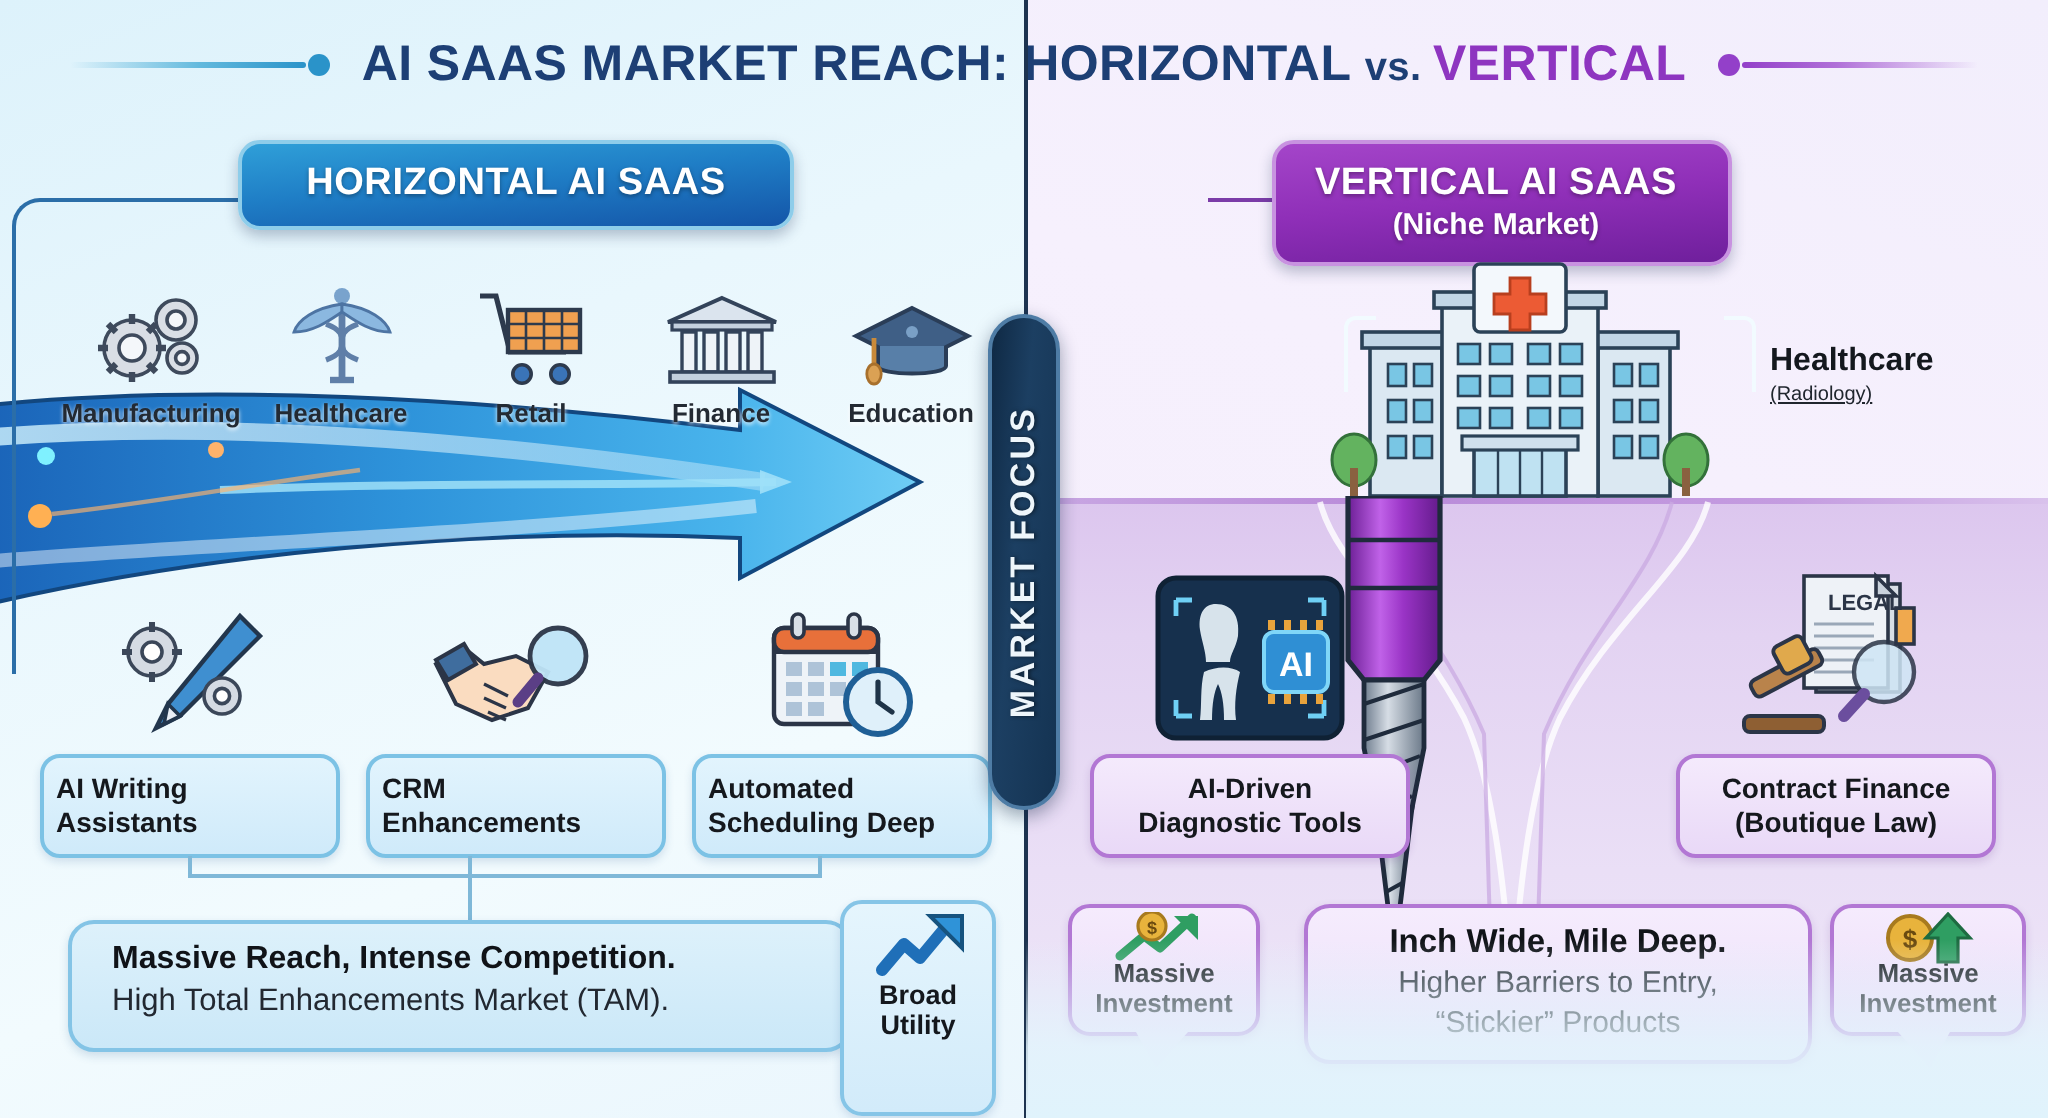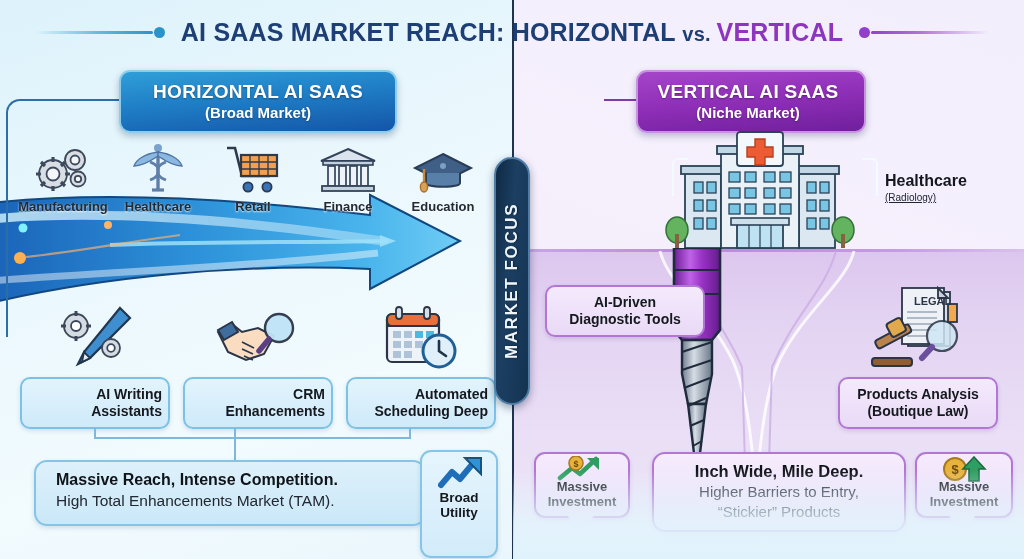--- a/index.html
+++ b/index.html
@@ -85,31 +85,31 @@
   #elbow-left  { left: 6px;  top: 99px; width: 115px; height: 238px;
     border-left: 2px solid #2b6ea8; border-top: 2px solid #2b6ea8;
     border-top-left-radius: 14px; border-right: none; border-bottom: none; }
   #elbow-right { left: 604px; top: 99px; width: 34px; height: 2px;
     background: #7b3ca8; }
 
   
   #blue-arrow { position: absolute; left: -10px; top: 185px; width: 530px; height: 135px; }
 
   
-  .ind-row { position: absolute; left: 8px; top: 138px; width: 490px;
-    display: flex; justify-content: center; }
+  .ind-row { position: absolute; left: 28px; top: 138px; width: 490px;
+    display: flex; justify-content: flex-start; }
   .ind { width: 95px; text-align: center; }
   .ind .glyph { height: 58px; display:flex; align-items:flex-end; justify-content:center; }
   .ind .lbl { font-size: 13px; font-weight: bold; color: #232a33; margin-top: 3px;
     text-shadow: 0 1px 2px rgba(255,255,255,.9); }
 
   
   .uc-row { position: absolute; left: 20px; top: 300px; width: 476px;
     display: flex; justify-content: space-between; }
-  .uc { width: 150px; text-align: right; }
+  .uc { width: 150px; text-align: left; }
   .uc .glyph { height: 72px; display:flex; align-items:flex-end; justify-content:center; }
   .card {
     margin-top: 5px; border-radius: 10px; padding: 7px 6px 8px;
     font-size: 14px; font-weight: bold; line-height: 1.18; color: #15181d;
   }
   .card-blue {
     background: linear-gradient(180deg,#e2f4fd 0%,#cfeafa 100%);
     border: 2px solid #7cc2e5; box-shadow: 0 2px 4px rgba(40,90,140,.16);
   }
   .card-purple {
@@ -248,21 +248,20 @@
     <path d="M390 50 l16 6 -16 6 z" fill="#9fe0f8" opacity=".9"></path>
     <circle cx="33" cy="43" r="4.5" fill="#7ff1ff"></circle>
     <circle cx="118" cy="40" r="4" fill="#ffb36b"></circle>
     <circle cx="30" cy="73" r="6" fill="#ffb053"></circle>
     <path d="M36 72 C90 66 130 58 190 50" fill="none" stroke="#ffb36b" stroke-width="2.2" opacity=".65"></path>
   </svg>
 
   <div id="elbow-left" class="elbow"></div>
   <div id="badge-horizontal" class="sec-badge">
     <div class="t1">HORIZONTAL AI SAAS</div>
-    <div class="t2">(Broad Market)</div>
   </div>
 
   <div class="ind-row">
     <div class="ind">
       <div class="glyph">
         <svg width="64" height="54" viewBox="0 0 64 54">
           <g fill="#d9dee5" stroke="#3e4a5c" stroke-width="1.8">
             <circle cx="22" cy="32" r="14"></circle>
               <circle cx="22" cy="32" r="6.5" fill="#f4f7fa"></circle>
             <circle cx="44" cy="18" r="10"></circle>
@@ -520,20 +519,44 @@
         <path d="M20 22 h46M20 46 h46"></path>
       </g>
     <path d="M28 92 h30 v34 l-6 30 h-18 l-6 -30 z" fill="url(#sg)" stroke="#1f2b3c" stroke-width="2.4"></path>
     <path d="M34 156 h18 l-9 74 z" fill="url(#sg)" stroke="#1f2b3c" stroke-width="2.4"></path>
     <g stroke="#1f2b3c" stroke-width="2" fill="none">
       <path d="M28 104 l30 -10M28 122 l30 -10M30 140 l26 -10M34 158 l18 -8M36 178 l14 -6M39 198 l9 -5"></path>
     </g>
   </svg>
 
   <div class="uc-right" id="uc-ai">
+    <div class="glyph">
+      <svg width="98" height="86" viewBox="0 0 98 86">
+        <rect x="3" y="3" width="92" height="80" rx="9" fill="#16304d" stroke="#0f2134" stroke-width="2.5"></rect>
+        <g fill="none" stroke="#6fd0f5" stroke-width="2.4">
+          <path d="M12 14 h8M12 14 v8M86 14 h-8M86 14 v8M12 72 h8M12 72 v-8M86 72 h-8M86 72 v-8"></path>
+        </g>
+        <g fill="#e6f1f8" opacity=".93">
+          <path d="M32 16 c8 0 12 6 11 16 c-1 6 -4 9 -4 13 l-12 0 c0 -5 -2 -10 -3 -16 c-1 -8 2 -13 8 -13 z"></path>
+          <path d="M26 50 c6 -3 14 -3 18 0 c-2 8 -3 16 -2 24 l-6 0 c0 -8 -1 -14 -3 -18 c-2 4 -3 10 -3 18 l-6 0 c1 -8 0 -16 2 -24 z"></path>
+        </g>
+        <rect x="56" y="30" width="32" height="30" rx="5" fill="#2f8fd4" stroke="#7fd6f8" stroke-width="2"></rect>
+        <text x="72" y="52" font-family="Liberation Sans, sans-serif" font-size="17" font-weight="bold" fill="#ffffff" text-anchor="middle">AI</text>
+        <g fill="#e8a33c">
+          <rect x="58" y="24" width="3.5" height="5"></rect>
+            <rect x="66" y="24" width="3.5" height="5"></rect>
+          <rect x="74" y="24" width="3.5" height="5"></rect>
+            <rect x="82" y="24" width="3.5" height="5"></rect>
+          <rect x="58" y="61" width="3.5" height="5"></rect>
+            <rect x="66" y="61" width="3.5" height="5"></rect>
+          <rect x="74" y="61" width="3.5" height="5"></rect>
+            <rect x="82" y="61" width="3.5" height="5"></rect>
+        </g>
+      </svg>
+    </div>
     <div class="card card-purple">
       <div>AI-Driven</div>
       <div>Diagnostic Tools</div>
     </div>
   </div>
 
   <div class="uc-right" id="uc-legal">
     <div class="glyph">
       <svg width="108" height="88" viewBox="0 0 108 88">
         <g stroke="#2b3547" stroke-width="1.8">
@@ -549,21 +572,21 @@
         <circle cx="78" cy="52" r="15" fill="#cfe6f5" opacity=".85" stroke="#2b3547" stroke-width="2.2"></circle>
         <path d="M68 63 L58 74" stroke="#6b4e9e" stroke-width="6" stroke-linecap="round"></path>
         <g stroke="#2b3547" stroke-width="2">
           <rect x="10" y="48" width="38" height="9" rx="3" fill="#b9834b" transform="rotate(-28 29 52)"></rect>
           <rect x="24" y="36" width="16" height="15" rx="3" fill="#e0a94c" transform="rotate(-28 32 43)"></rect>
           <rect x="8" y="74" width="40" height="8" rx="3" fill="#8e5f33"></rect>
         </g>
       </svg>
     </div>
     <div class="card card-purple">
-      <div>Products Analysis</div>
+      <div>Contract Finance</div>
       <div>(Boutique Law)</div>
     </div>
   </div>
 
   <div class="callout" id="callout-l">
     <svg class="co-icon" width="52" height="26" viewBox="0 0 52 26">
       <path d="M4 22 L16 12 L24 18 L40 3" fill="none" stroke="#2f9e62" stroke-width="4.5" stroke-linecap="round" stroke-linejoin="round"></path>
       <path d="M31 2 h12 v12 z" fill="#2f9e62"></path>
       <circle cx="20" cy="7" r="7" fill="#e8b33c" stroke="#a87a1e" stroke-width="1.6"></circle>
       <text x="20" y="11" font-family="Liberation Sans, sans-serif" font-size="9" font-weight="bold" fill="#6a4a10" text-anchor="middle">$</text>

